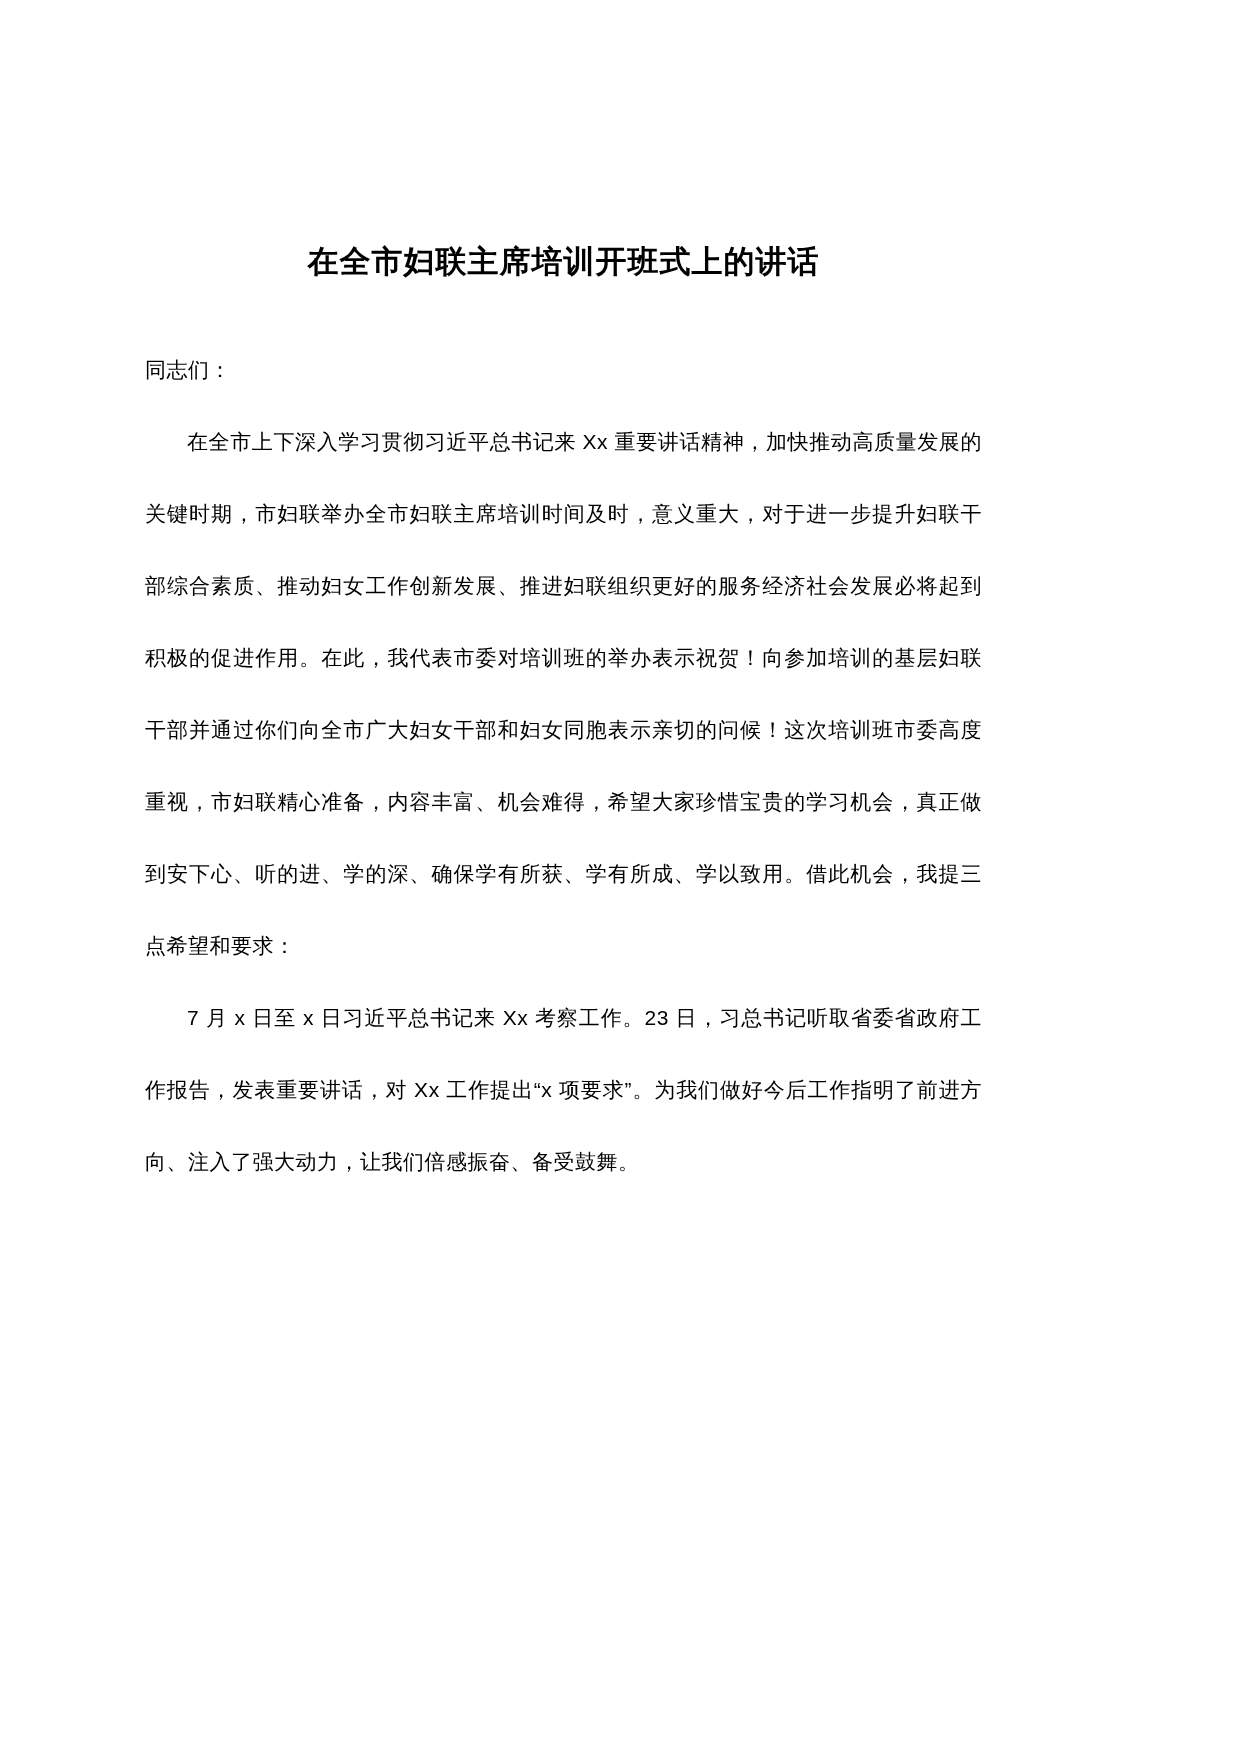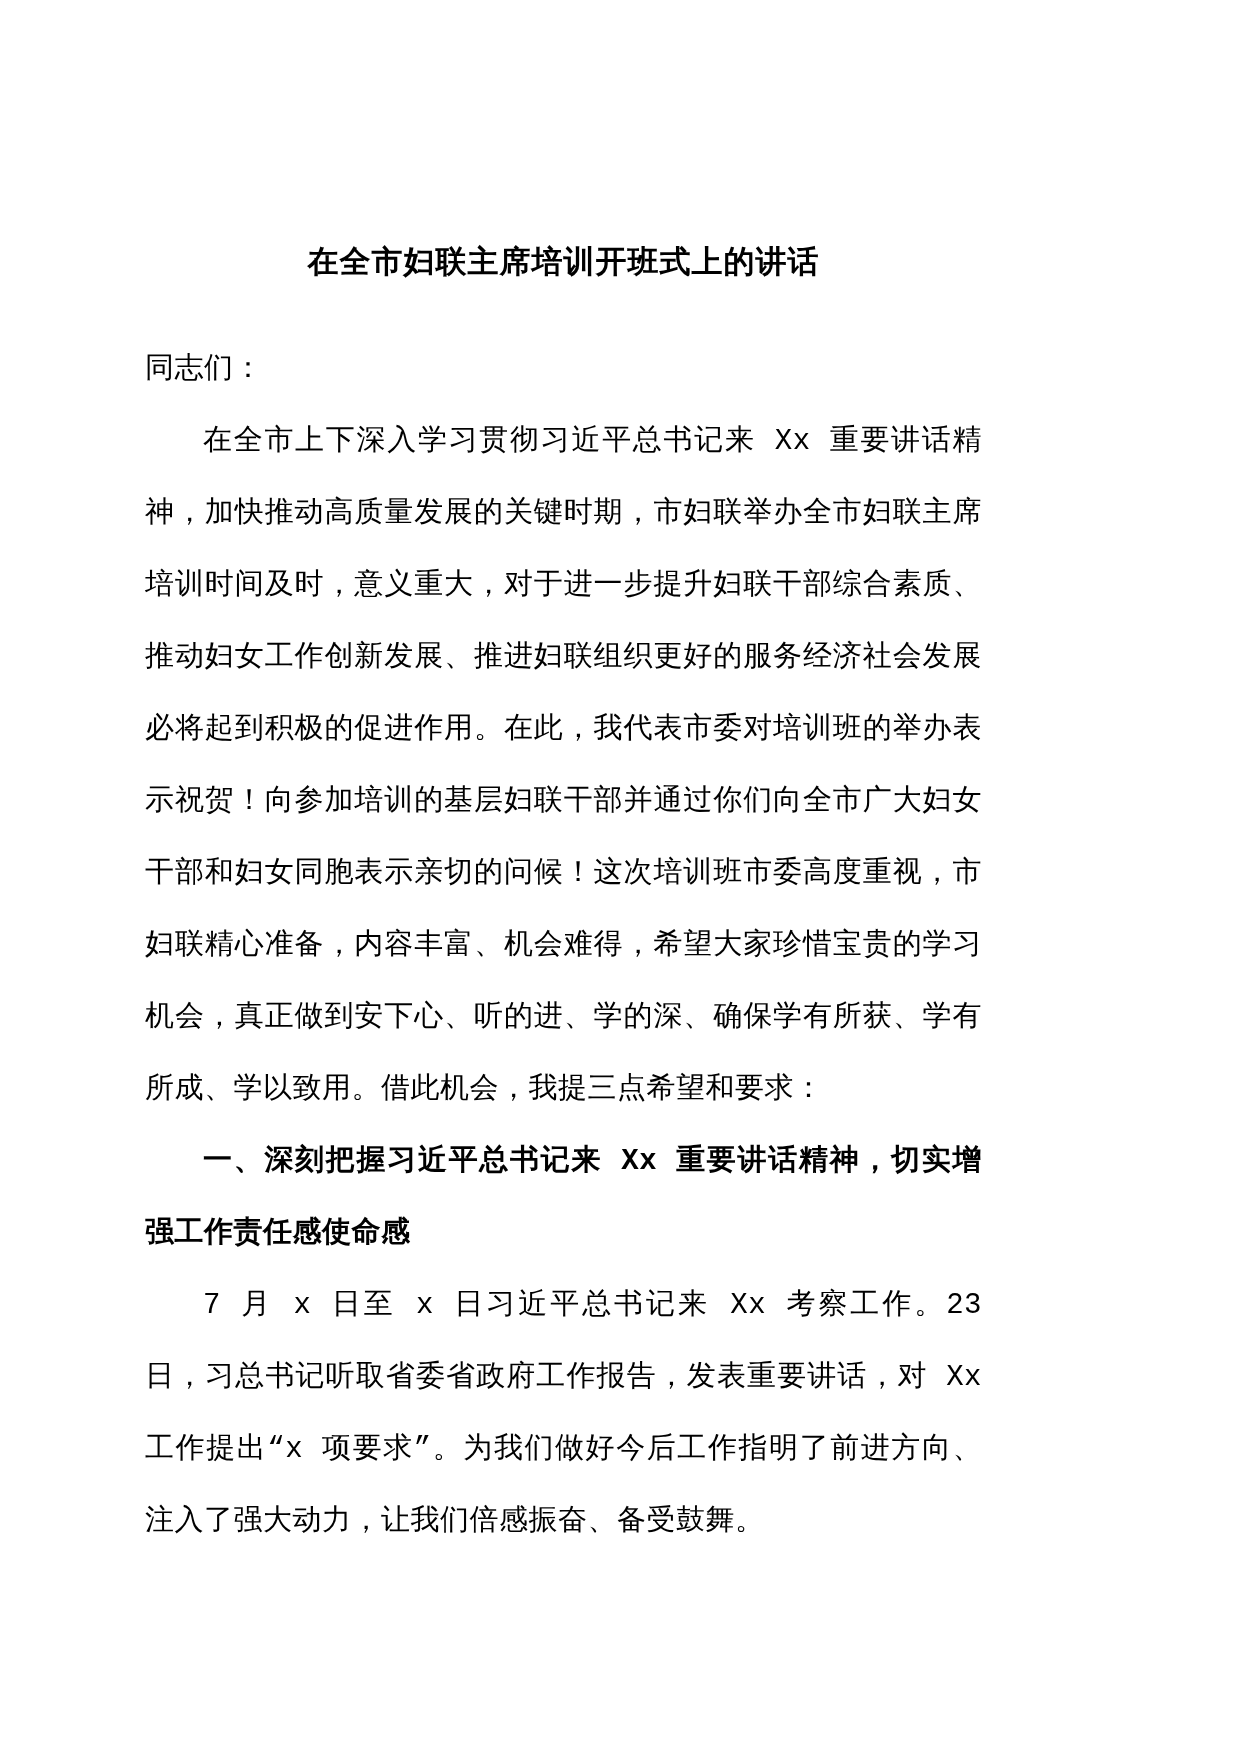--- a/index.html
+++ b/index.html
@@ -23,40 +23,38 @@
   .doc-title {
     text-align: center;
     font-size: 31px;
     font-weight: bold;
     line-height: 40px;
     margin-bottom: 52px;
     letter-spacing: 1px;
   }
 
   .doc-body p {
-    font-size: 29px;
+    font-size: 21px;
     line-height: 72px;
     text-align: justify;
     letter-spacing: 0.5px;
     word-break: break-all;
-    font-family: Liberation Mono, monospace;
   }
 
   .doc-body p.indent {
     text-indent: 2em;
   }
 
   .doc-body p.bold {
     font-weight: bold;
   }
 </style>
 </head>
 <body>
 
 <div class="page">
   <h1 class="doc-title">在全市妇联主席培训开班式上的讲话</h1>
   <div class="doc-body" id="doc-body">
       <p class="">同志们：</p>
       <p class="indent ">在全市上下深入学习贯彻习近平总书记来 Xx 重要讲话精神，加快推动高质量发展的关键时期，市妇联举办全市妇联主席培训时间及时，意义重大，对于进一步提升妇联干部综合素质、推动妇女工作创新发展、推进妇联组织更好的服务经济社会发展必将起到积极的促进作用。在此，我代表市委对培训班的举办表示祝贺！向参加培训的基层妇联干部并通过你们向全市广大妇女干部和妇女同胞表示亲切的问候！这次培训班市委高度重视，市妇联精心准备，内容丰富、机会难得，希望大家珍惜宝贵的学习机会，真正做到安下心、听的进、学的深、确保学有所获、学有所成、学以致用。借此机会，我提三点希望和要求：</p>
-      <p class="indent bold">一、深刻把握习近平总书记来 Xx 重要讲话精神，切实增强工作责任感使命感</p>
       <p class="indent ">7 月 x 日至 x 日习近平总书记来 Xx 考察工作。23 日，习总书记听取省委省政府工作报告，发表重要讲话，对 Xx 工作提出“x 项要求”。为我们做好今后工作指明了前进方向、注入了强大动力，让我们倍感振奋、备受鼓舞。</p>
     </div>
 </div>
 
 </body></html>

